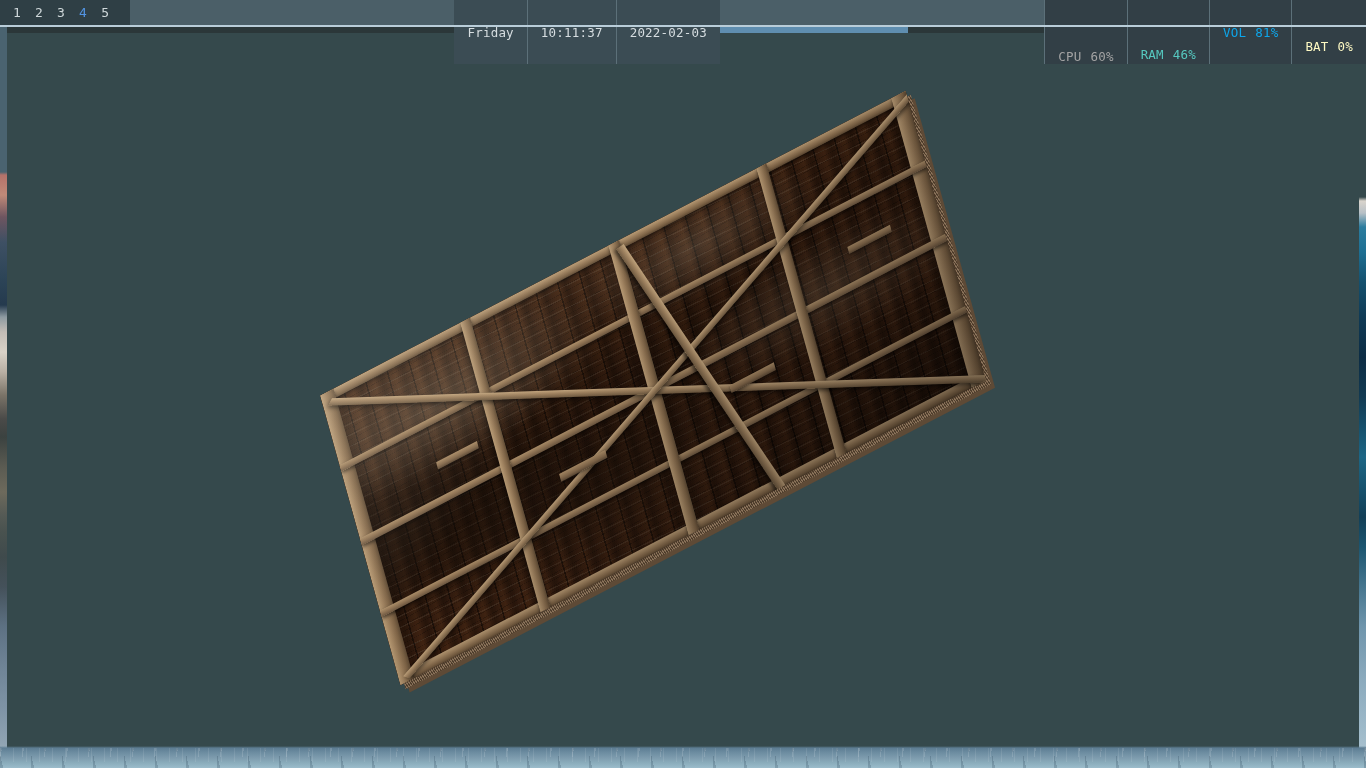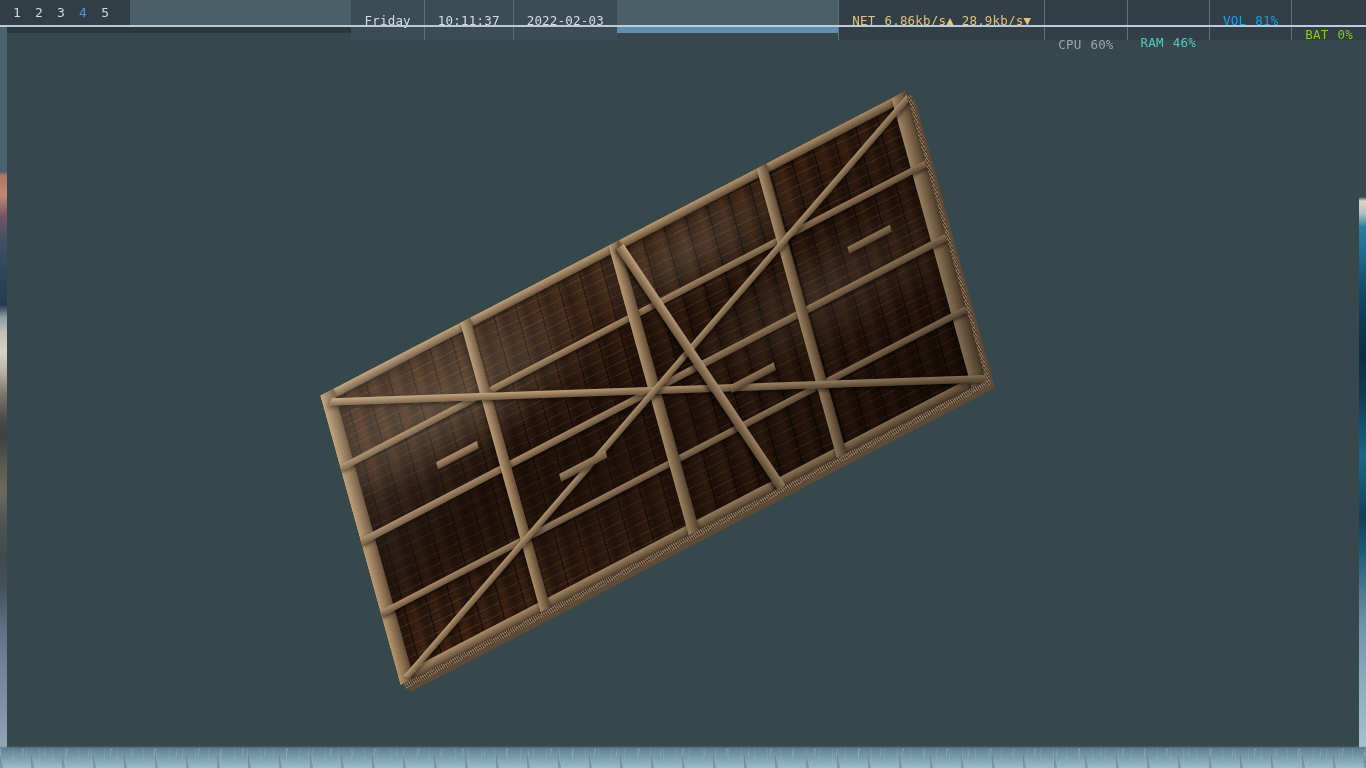--- a/index.html
+++ b/index.html
@@ -141,37 +141,37 @@
   }
   .ws-item.active { color: #5294e2; }
 
   .bar-spacer { flex: 1 1 auto; background: #4b5f68; height: 25px; }
 
   .mod {
     display: flex;
     align-items: center;
     background: #323f46;
     height: 40px;
-    padding: 0 13px;
+    padding: 12px 13px;
     color: #d6dde0;
     font-size: 12.5px;
     white-space: nowrap;
     border-left: 1px solid #5c7079;
     justify-content: center;
   }
   .mod.first { border-left: none; }
   .mod.flat { background: #3b4c54; }
   .mod .lbl { margin-right: 9px; }
   .mod .val { }
 
   .c-net  { color: #e5c07b; }
   .c-cpu  { color: #a3a3a3; margin-top: 48px; }
   .c-ram  { color: #56c8bf; margin-top: 44px; }
   .c-vol  { color: #0ea5e9; }
-  .c-bat  { color: #84cc16; margin-top: 28px; }
+  .c-bat  { color: #fef9c3; margin-top: 28px; }
 
   
   #model-stage {
     position: absolute;
     left: 0; top: 0;
     width: 1352px; height: 741px;
   }
   .panel-wrap {
     position: absolute;
     left: 316px; top: 116px;
@@ -298,24 +298,20 @@
     <div class="mod flat">
       <span class="val">10:11:37</span>
     </div>
     <div class="mod flat">
       <span class="val">2022-02-03</span>
     </div>
 
     <div class="bar-spacer"></div>
 
     <div class="mod">
-      <span class="lbl c-net">NET</span>
-      <span class="val c-net">6.86kb/s▲ 28.9kb/s▼</span>
-    </div>
-    <div class="mod">
       <span class="lbl c-cpu">CPU</span>
       <span class="val c-cpu">60%</span>
     </div>
     <div class="mod">
       <span class="lbl c-ram">RAM</span>
       <span class="val c-ram">46%</span>
     </div>
     <div class="mod">
       <span class="lbl c-vol">VOL</span>
       <span class="val c-vol">81%</span>

